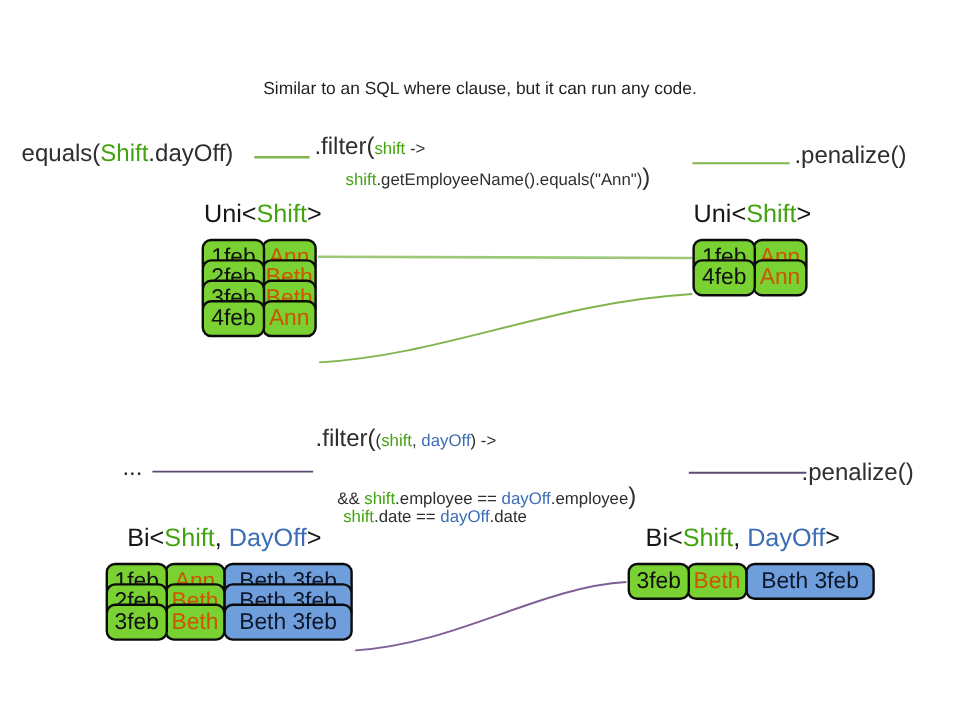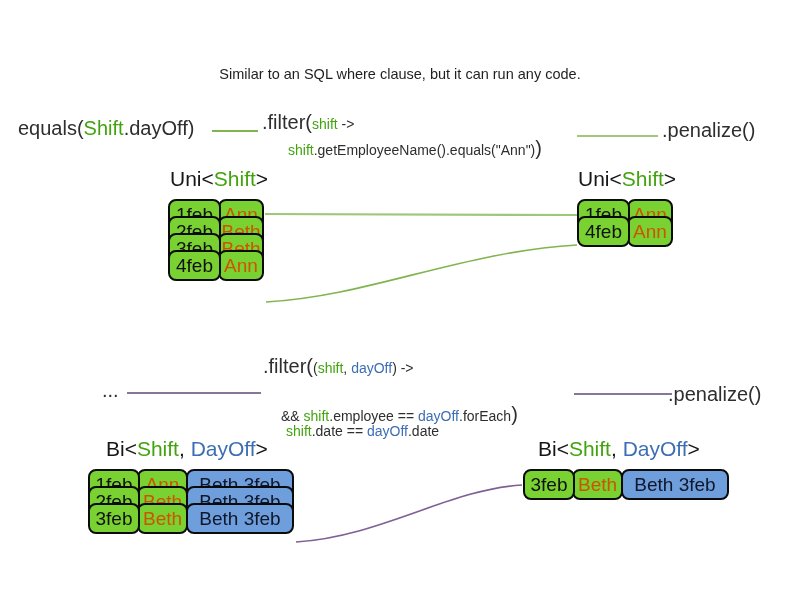--- a/index.html
+++ b/index.html
@@ -91,21 +91,21 @@
       <div class="box name">Ann</div>
     </div>
   </div>
 
   <div class="abs big" style="left:102px; top:379px;">...</div>
 
   <div class="abs" style="left:263px; top:355px;"><span class="big">.filter(</span><span class="sm">(</span><span class="sm grn">shift</span><span class="sm">, </span><span class="sm blu">dayOff</span><span class="sm">) -&gt;</span></div>
 
   <div class="abs" style="left:286px; top:382px;margin-top:40px;"><span class="sm grn">shift</span><span class="sm">.date == </span><span class="sm blu">dayOff</span><span class="sm">.date</span></div>
 
-  <div class="abs" style="left:281px; top:403px;"><span class="sm">&amp;&amp; </span><span class="sm grn">shift</span><span class="sm">.employee == </span><span class="sm blu">dayOff</span><span class="sm">.forEach</span><span class="big">)</span></div>
+  <div class="abs" style="left:281px; top:403px;"><span class="sm">&amp;&amp; </span><span class="sm grn">shift</span><span class="sm">.employee == </span><span class="sm blu">dayOff</span><span class="sm">.employee</span><span class="big">)</span></div>
 
   <div class="abs big" style="left:668px; top:383px;">.penalize()</div>
 
   <div class="abs lbl" style="left:106px; top:437px;"><span>Bi&lt;</span><span class="grn">Shift</span><span>, </span><span class="blu">DayOff</span><span>&gt;</span></div>
   <div class="abs lbl" style="left:538px; top:437px;"><span>Bi&lt;</span><span class="grn">Shift</span><span>, </span><span class="blu">DayOff</span><span>&gt;</span></div>
 
   <div class="tbl" style="left:88px; top:469px;">
     <div class="trow">
       <div class="box date" style="width:52px">1feb</div>
       <div class="box name bname">Ann</div>

